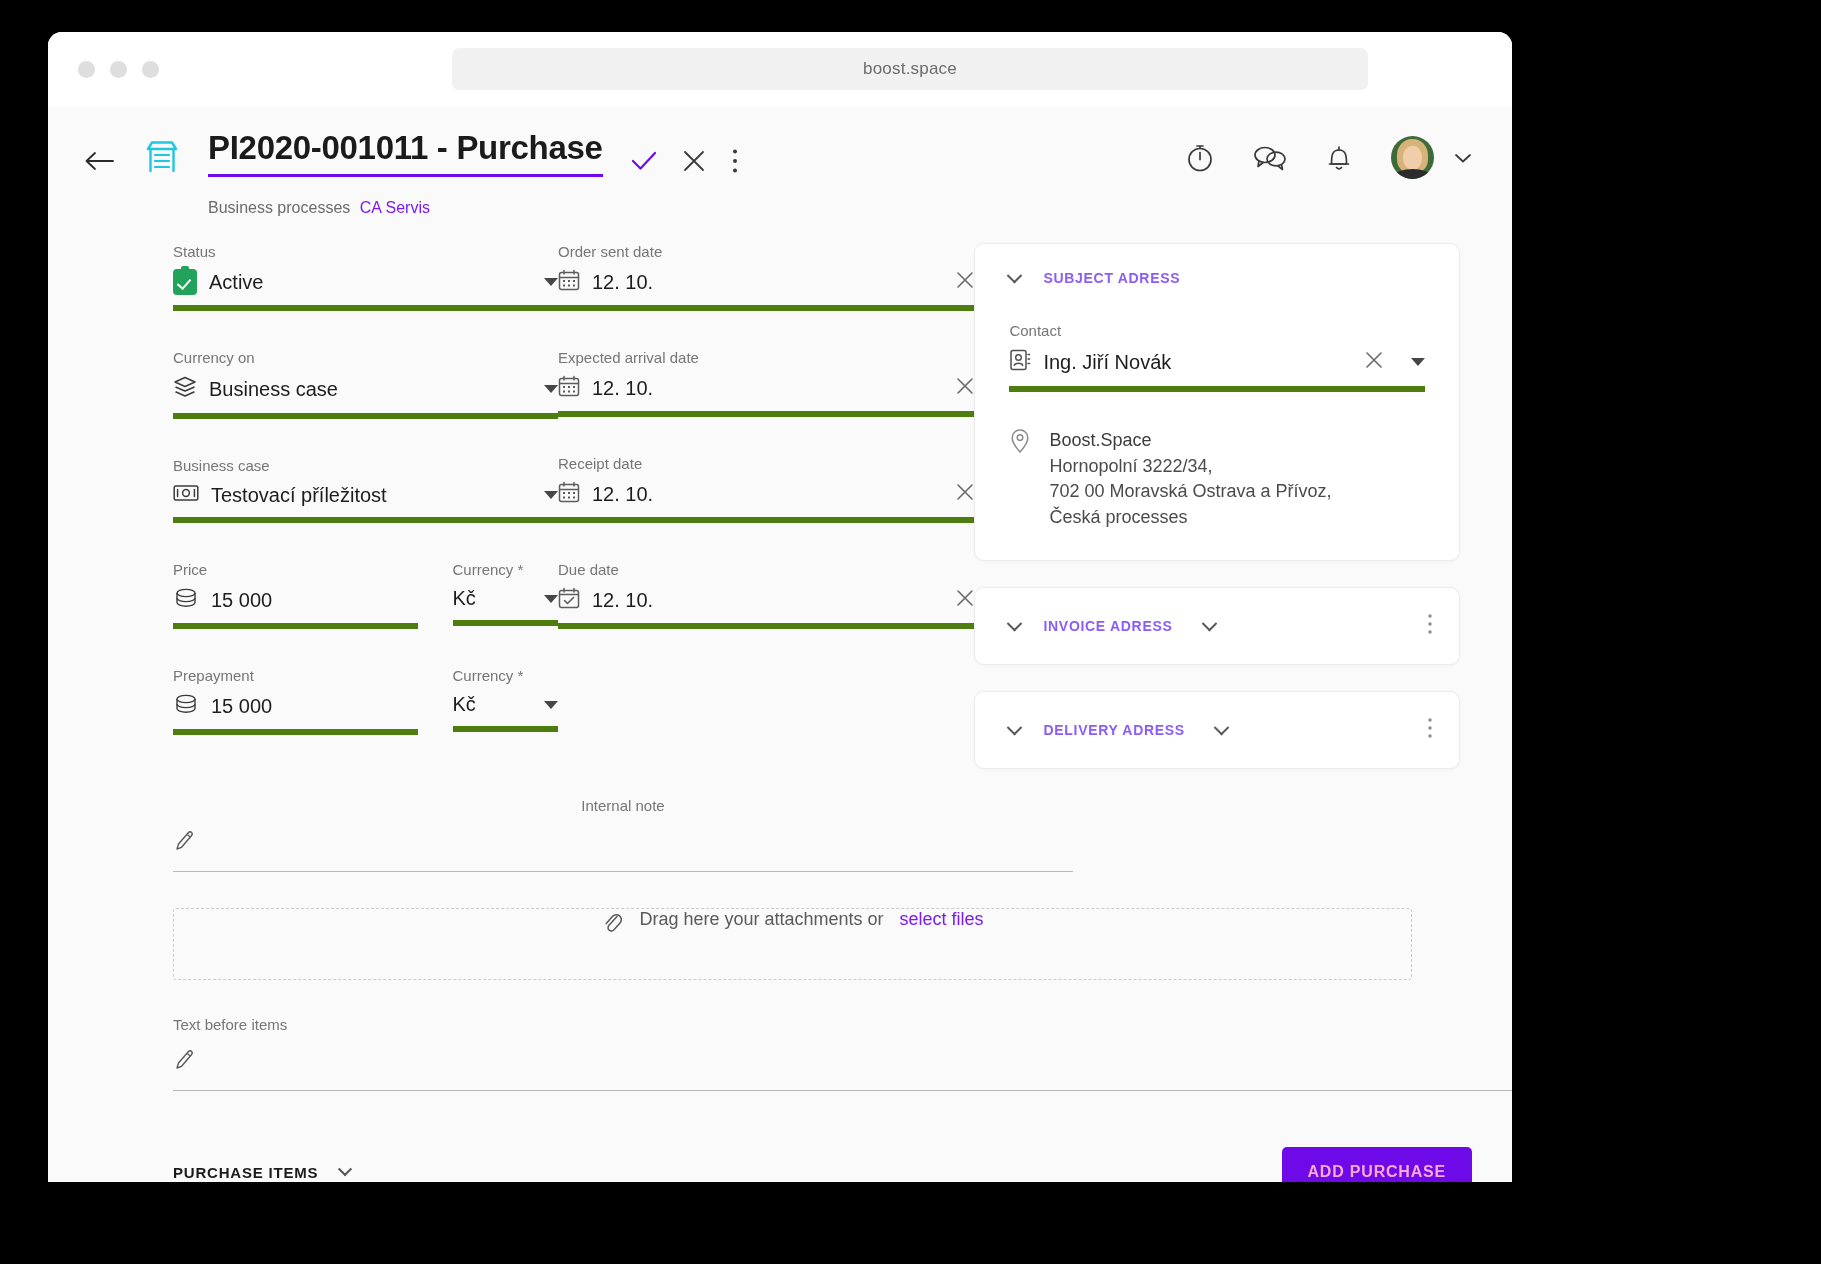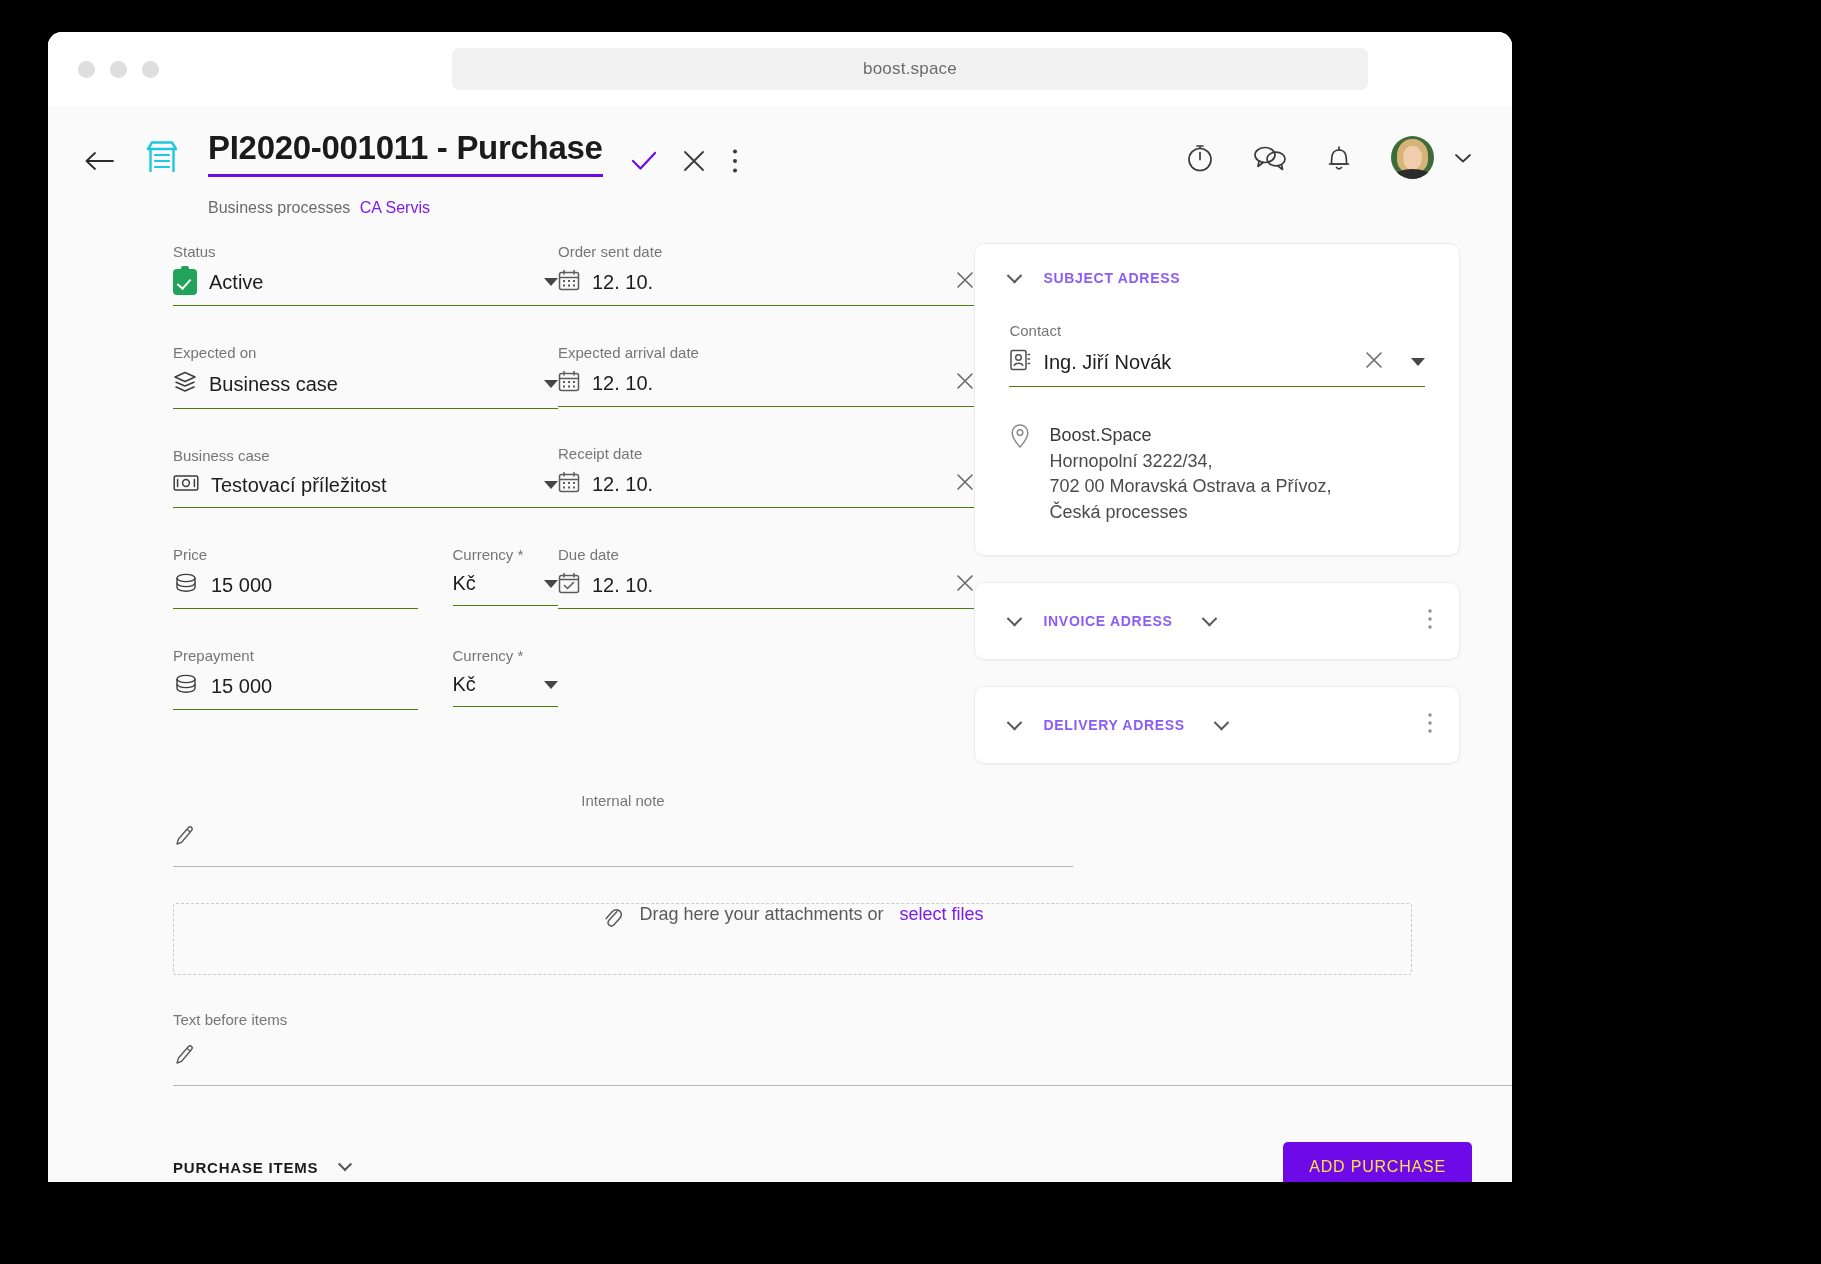--- a/index.html
+++ b/index.html
@@ -120,21 +120,21 @@
   .field { margin-bottom: 38px; }
   .field-label {
     font-size: 15px;
     color: #767676;
     margin-bottom: 9px;
   }
   .field-row {
     display: flex;
     align-items: center;
     gap: 12px;
-    border-bottom: 1px solid #4d7c0f;
+    border-bottom: 6px solid #4d7c0f;
     padding-bottom: 10px;
     min-height: 34px;
   }
   .field-value {
     font-size: 20px;
     color: #1d1d1d;
     flex: 1;
     white-space: nowrap;
   }
   .caret {
@@ -232,25 +232,25 @@
   .items-chev {
     margin-left: 22px;
     display: inline-block; width: 10px; height: 10px;
     border-right: 2px solid #555; border-bottom: 2px solid #555;
     transform: rotate(45deg) translate(-2px,-2px);
     cursor: pointer;
   }
   .add-btn {
     margin-left: auto;
     background: #6E0AE8;
-    color: #fde047;
+    color: #f9a8d4;
     border: none;
     border-radius: 5px;
     font-family: "Liberation Sans", sans-serif;
-    font-size: 16px; font-weight: normal; letter-spacing: .8px;
+    font-size: 16px; font-weight: bold; letter-spacing: .8px;
     padding: 16px 26px;
     cursor: pointer;
   }
   .dz-wrap { padding-right: 60px; }
   .tbi-line { width: 100%; }
 </style>
 </head>
 <body>
 
 <div class="screen">
@@ -356,21 +356,21 @@
         <div class="field">
           <div class="field-label">Status</div>
           <div class="field-row">
             <div class="status-badge"></div>
             <div class="field-value">Active</div>
             <div class="caret"></div>
           </div>
         </div>
 
         <div class="field">
-          <div class="field-label">Expected on</div>
+          <div class="field-label">Currency on</div>
           <div class="field-row">
             <span>
               <svg width="24" height="24" viewBox="0 0 24 24">
                 <path d="M12 2.5 L22 7 L12 11.5 L2 7 Z" fill="none" stroke="#3c3c3c" stroke-width="1.5" stroke-linejoin="round"></path>
                 <path d="M2.5 12 L12 16 L21.5 12" fill="none" stroke="#3c3c3c" stroke-width="1.5" stroke-linejoin="round"></path>
                 <path d="M2.5 16.8 L12 21 L21.5 16.8" fill="none" stroke="#3c3c3c" stroke-width="1.5" stroke-linejoin="round"></path>
               </svg>
             </span>
             <div class="field-value">Business case</div>
             <div class="caret"></div>

